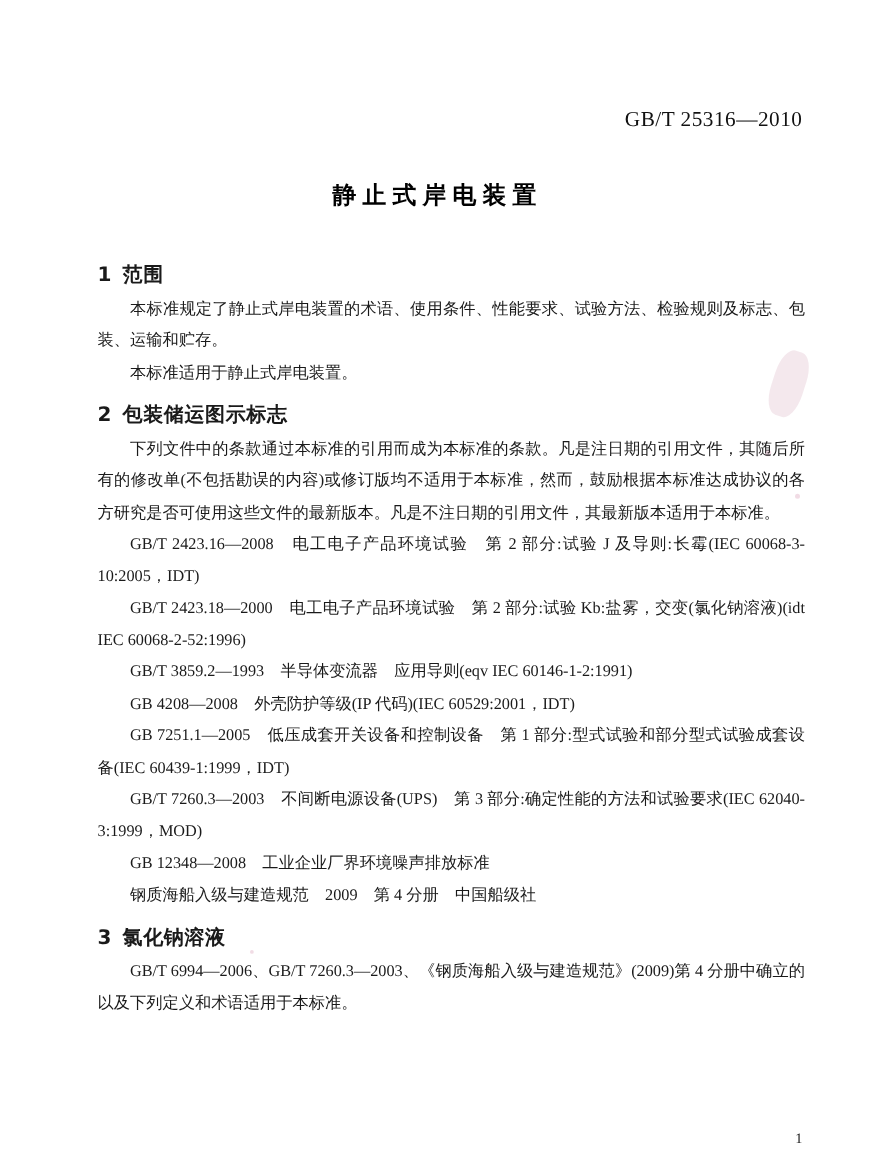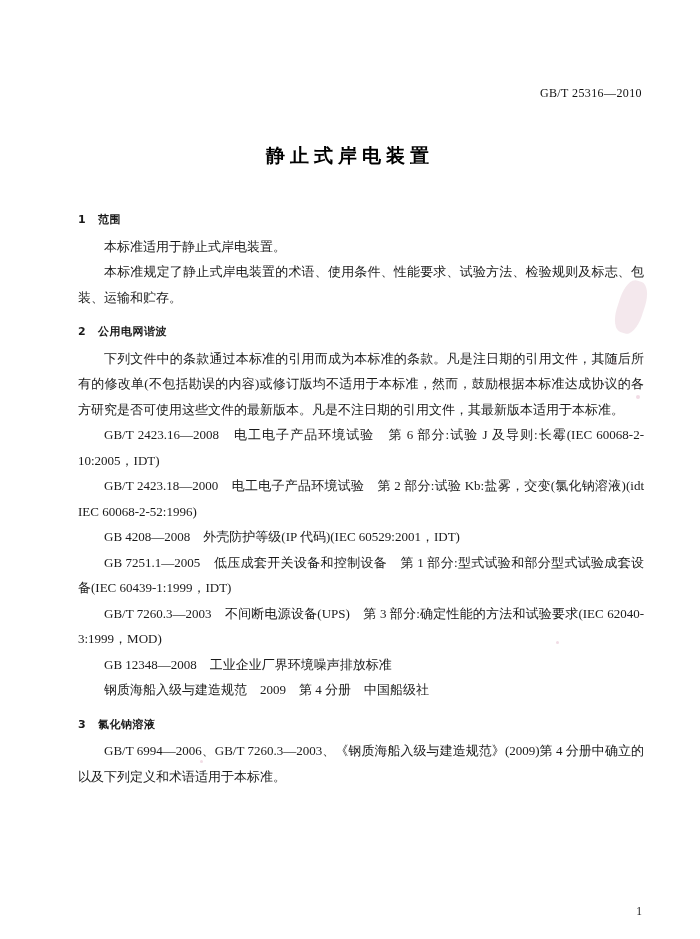--- a/index.html
+++ b/index.html
@@ -20,21 +20,21 @@
     left: 0; top: 0;
     width: 700px;
     height: 939px;
     padding: 0;
     box-sizing: border-box;
   }
   .std-header {
     position: absolute;
     top: 86px;
     right: 58px;
-    font-size: 12px;
+    font-size: 17px;
     letter-spacing: 0.4px;
     font-family: "Liberation Serif", serif;
     color: #111;
   }
   .doc-title {
     position: absolute;
     top: 143px;
     left: 0;
     width: 700px;
     text-align: center;
@@ -48,21 +48,21 @@
     position: absolute;
     top: 198px;
     left: 78px;
     width: 566px;
     font-size: 13px;
     line-height: 25.5px;
   }
   .sec-head {
     font-weight: bold;
     font-family: "DejaVu Sans", "Liberation Sans", sans-serif;
-    font-size: 11px;
+    font-size: 16px;
     margin-top: 9px;
     margin-bottom: 1px;
     letter-spacing: 0.5px;
   }
   .sec-head .num {
     display: inline-block;
     min-width: 20px;
   }
   .para {
     text-indent: 26px;
@@ -108,30 +108,31 @@
 
   <div class="std-header">GB/T 25316—2010</div>
 
   <div class="doc-title">静止式岸电装置</div>
 
   <div class="content">
 
     <div class="sec-head">
       <span class="num">1</span><span>范围</span>
     </div>
+    <p class="para">本标准规定了静止式岸电装置的术语、使用条件、性能要求、试验方法、检验规则及标志、包装、运输和贮存。</p>
     <p class="para">本标准适用于静止式岸电装置。</p>
-    <p class="para">本标准规定了静止式岸电装置的术语、使用条件、性能要求、试验方法、检验规则及标志、包装、运输和贮存。</p>
 
     <div class="sec-head">
-      <span class="num">2</span><span>公用电网谐波</span>
+      <span class="num">2</span><span>包装储运图示标志</span>
     </div>
     <p class="para">下列文件中的条款通过本标准的引用而成为本标准的条款。凡是注日期的引用文件，其随后所有的修改单(不包括勘误的内容)或修订版均不适用于本标准，然而，鼓励根据本标准达成协议的各方研究是否可使用这些文件的最新版本。凡是不注日期的引用文件，其最新版本适用于本标准。</p>
 
-    <p class="para-ref">GB/T 2423.16—2008　电工电子产品环境试验　第 6 部分:试验 J 及导则:长霉(IEC 60068-2-10:2005，IDT)</p>
+    <p class="para-ref">GB/T 2423.16—2008　电工电子产品环境试验　第 2 部分:试验 J 及导则:长霉(IEC 60068-3-10:2005，IDT)</p>
     <p class="para-ref">GB/T 2423.18—2000　电工电子产品环境试验　第 2 部分:试验 Kb:盐雾，交变(氯化钠溶液)(idt IEC 60068-2-52:1996)</p>
+    <p class="para-ref">GB/T 3859.2—1993　半导体变流器　应用导则(eqv IEC 60146-1-2:1991)</p>
     <p class="para-ref">GB 4208—2008　外壳防护等级(IP 代码)(IEC 60529:2001，IDT)</p>
     <p class="para-ref">GB 7251.1—2005　低压成套开关设备和控制设备　第 1 部分:型式试验和部分型式试验成套设备(IEC 60439-1:1999，IDT)</p>
     <p class="para-ref">GB/T 7260.3—2003　不间断电源设备(UPS)　第 3 部分:确定性能的方法和试验要求(IEC 62040-3:1999，MOD)</p>
     <p class="para-ref">GB 12348—2008　工业企业厂界环境噪声排放标准</p>
     <p class="para-ref">钢质海船入级与建造规范　2009　第 4 分册　中国船级社</p>
 
     <div class="sec-head">
       <span class="num">3</span><span>氯化钠溶液</span>
     </div>
     <p class="para">GB/T 6994—2006、GB/T 7260.3—2003、《钢质海船入级与建造规范》(2009)第 4 分册中确立的以及下列定义和术语适用于本标准。</p>

